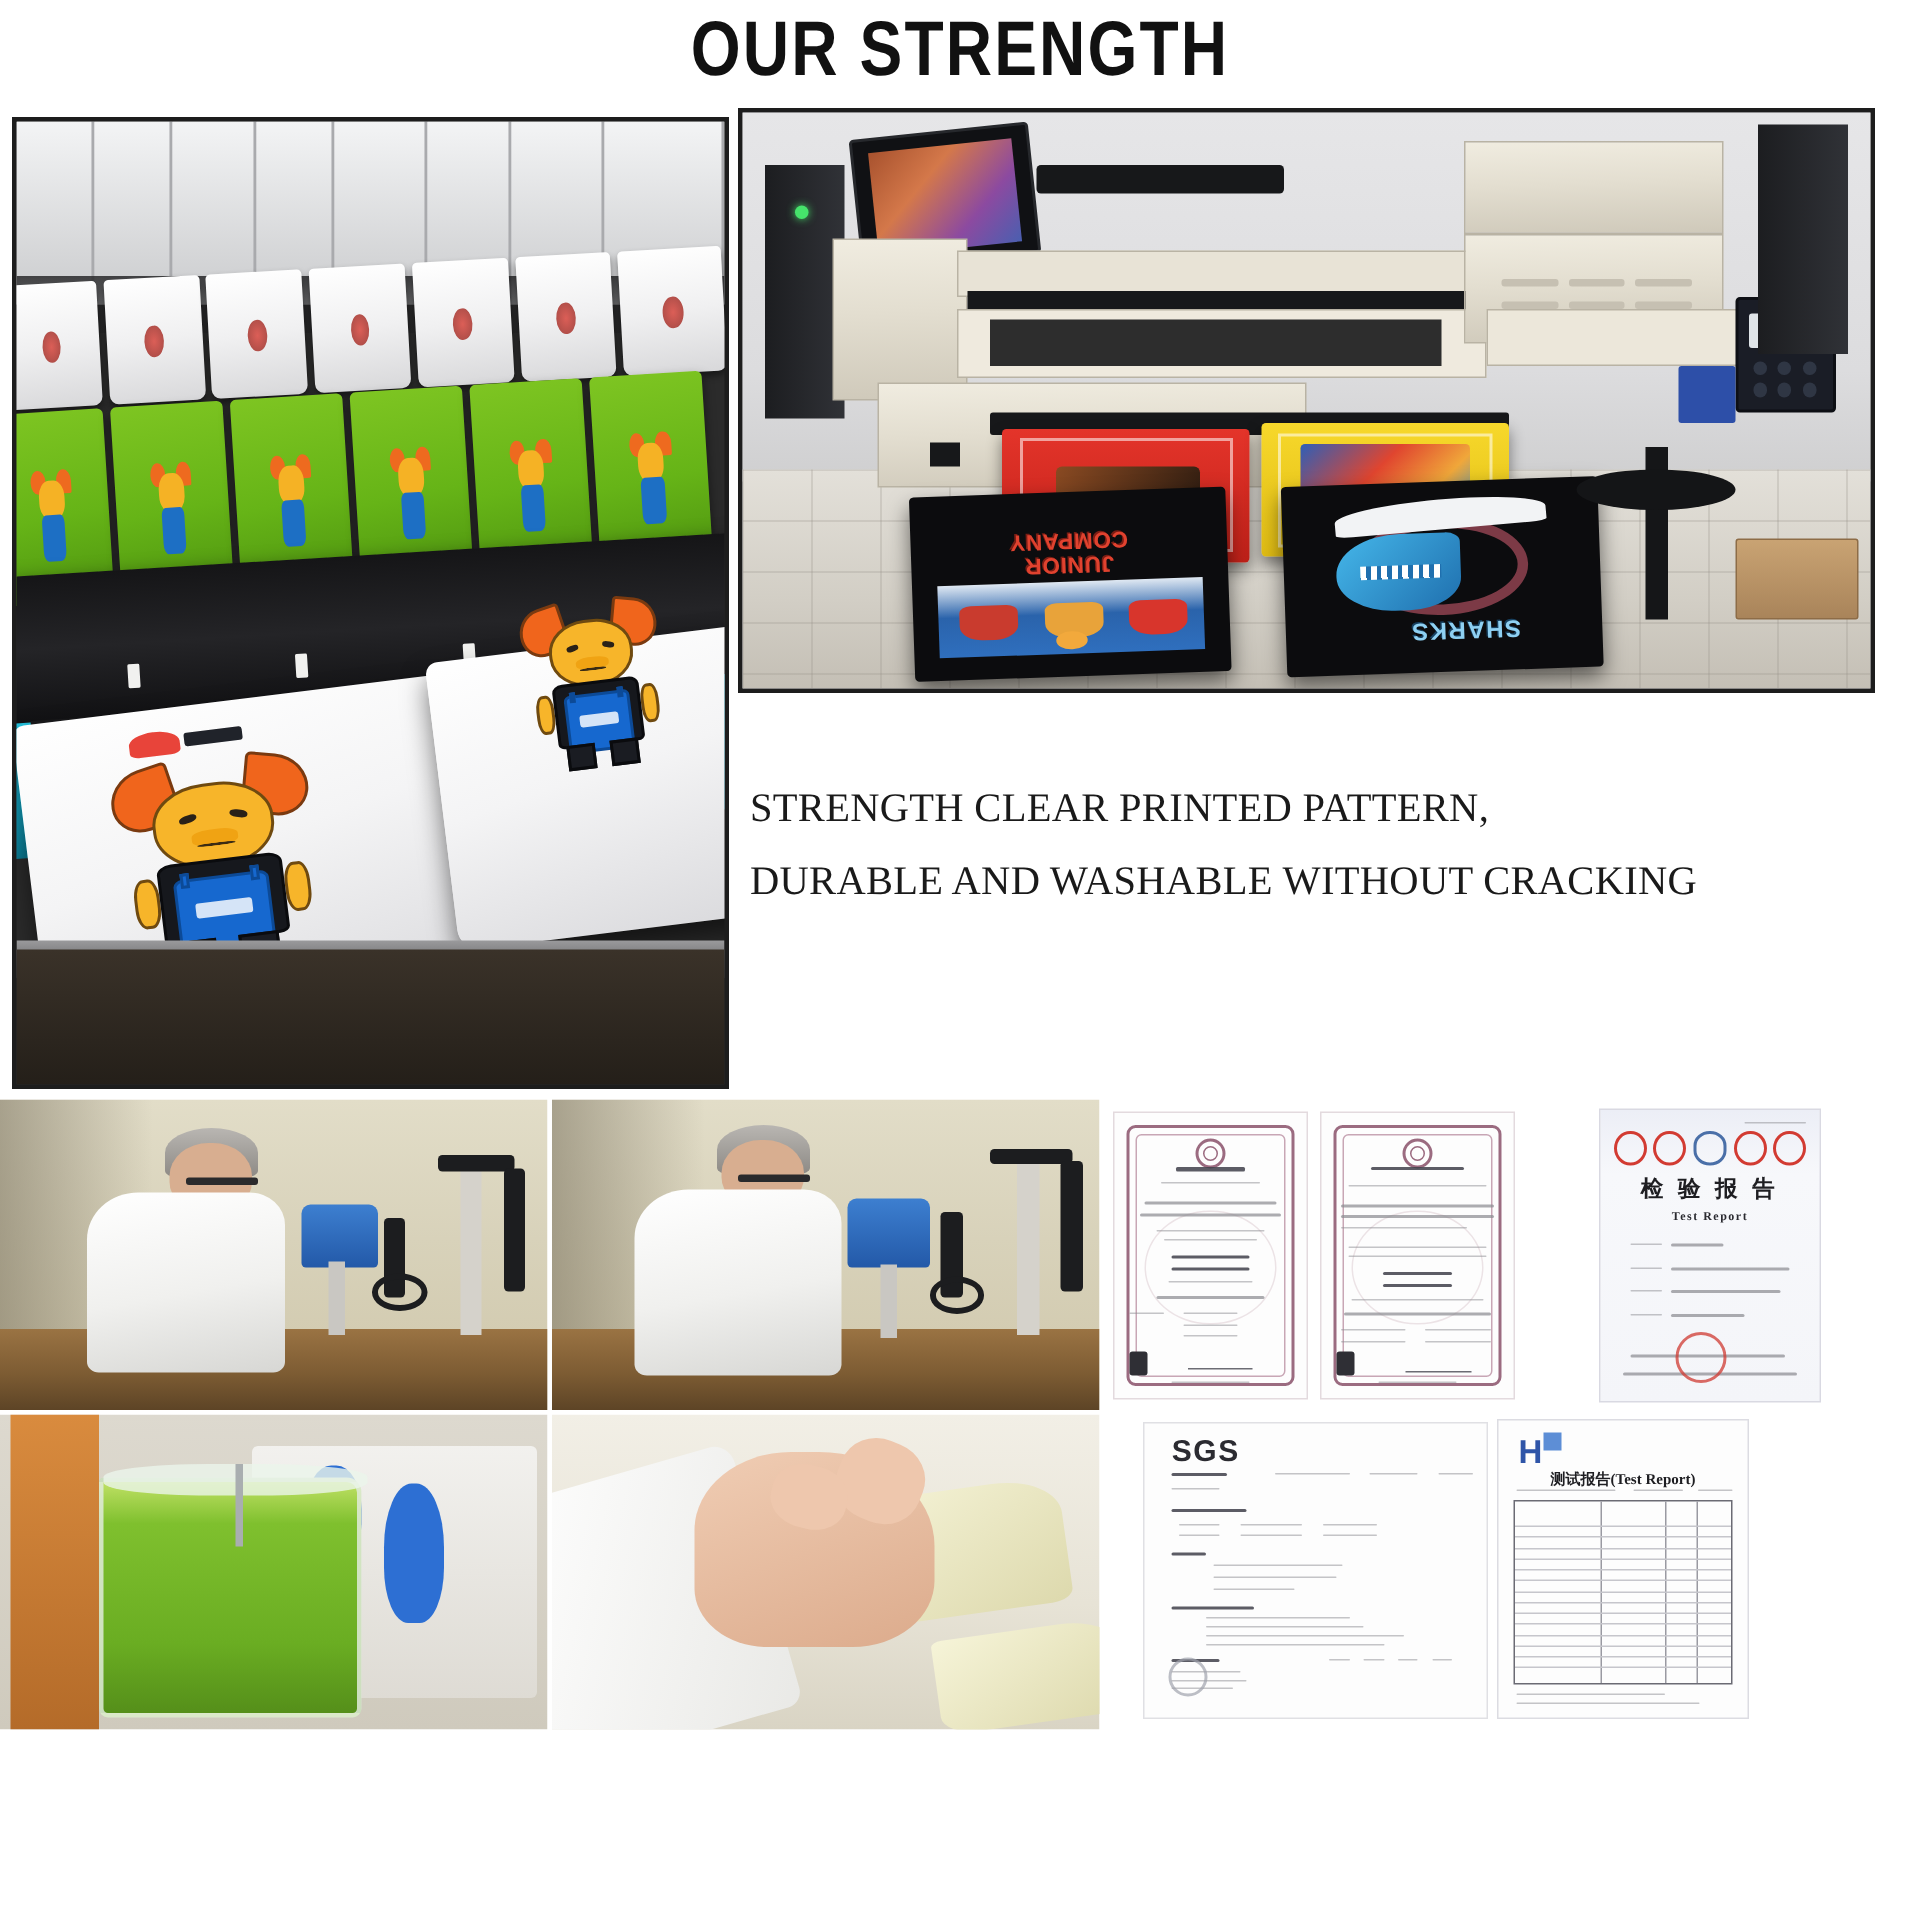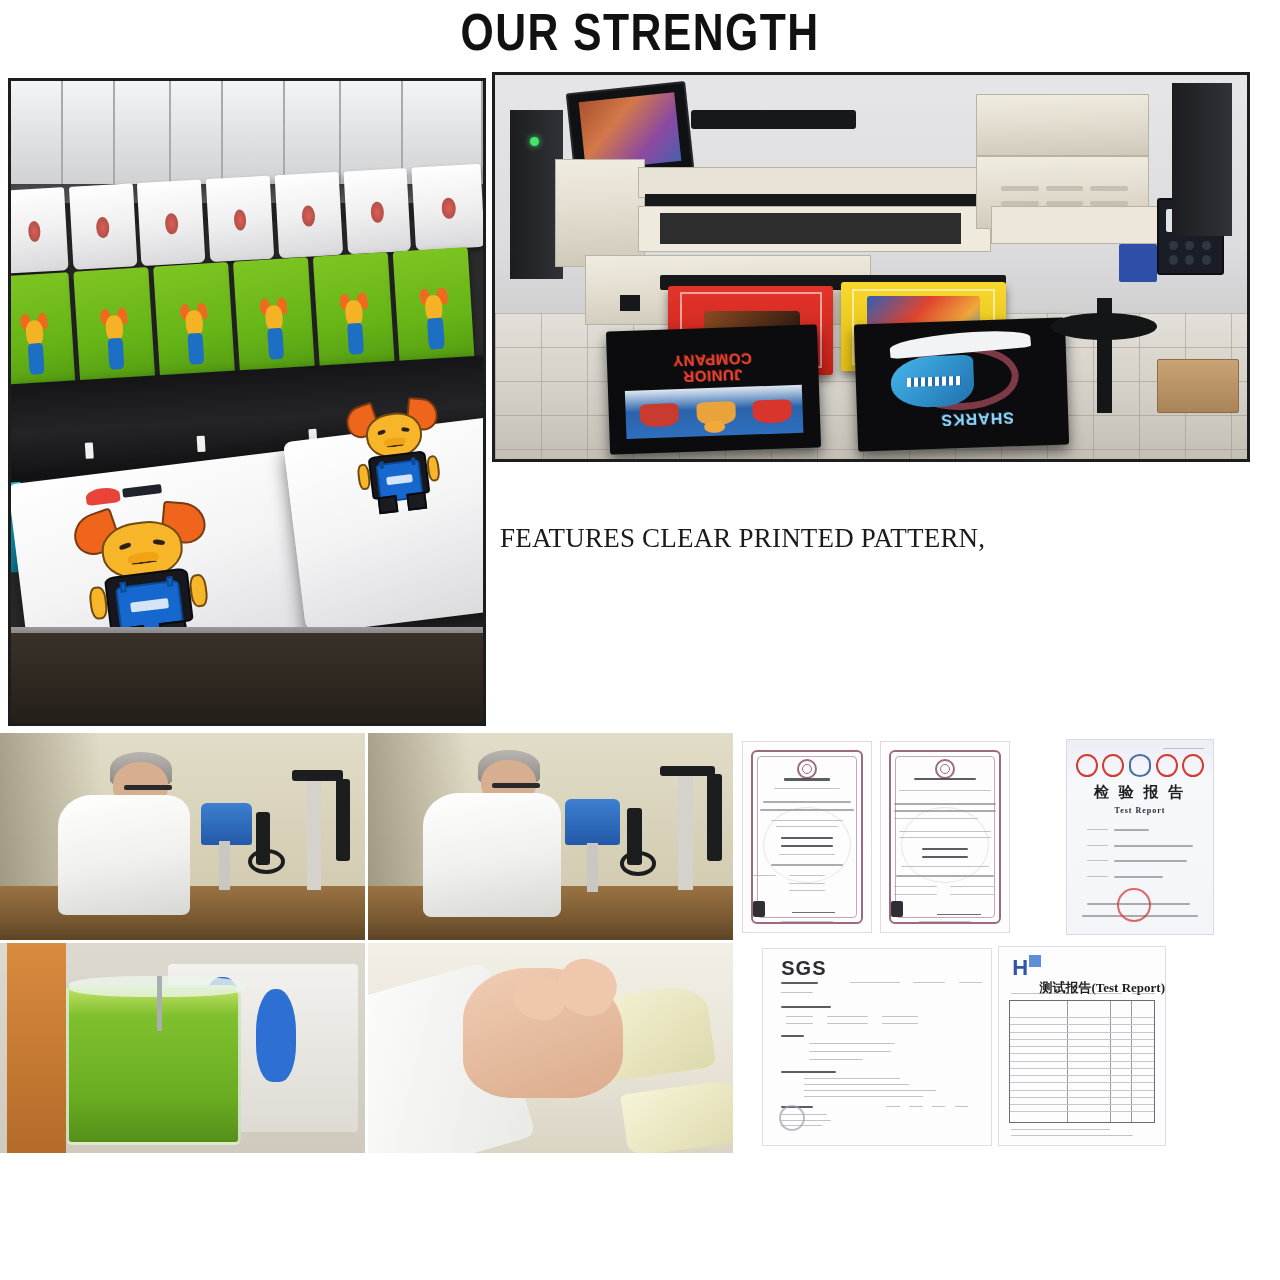--- a/index.html
+++ b/index.html
@@ -319,23 +319,23 @@
              font-size:20px; color:#2b2b31; letter-spacing:1px; }
   .sgs-seal{ position:absolute; left:7%; bottom:7%; width:26px; height:26px;
              border:2px solid #9fa3ad; border-radius:50%; opacity:.7; }
 
   .htest{ border:1px solid #dcdce2; }
   .h-logo{ position:absolute; left:8%; top:4%;
            font-family:"Liberation Sans", sans-serif; font-weight:bold;
            font-size:22px; color:#2f55a8; }
   .h-logo .sq{ display:inline-block; width:12px; height:12px;
                background:#5d8ed6; margin-left:1px; vertical-align:top; }
-  .h-title{ position:absolute; left:0; top:16%; width:100%; text-align:right;
+  .h-title{ position:absolute; left:0; top:16%; width:100%; text-align:center;
             font-family:"Liberation Serif", serif; font-weight:bold;
-            font-size:13px; color:#1e1e22; }
+            font-size:10px; color:#1e1e22; }
   .h-table{ position:absolute; left:6%; top:27%; width:88%; height:62%;
             border:1px solid #6b6b74; }
   .h-col{ position:absolute; top:0; height:100%; border-right:1px solid #9a9aa2; }
   .h-row{ position:absolute; left:0; width:100%; border-bottom:1px solid #c6c6cc; }
 
   
   #pigment-block{ position:absolute; left:0; top:1152px; width:1280px; text-align:center; }
   .pg-heading{ font-family:"Liberation Serif", serif; font-size:35px; color:#141414; }
   .pg-line{ font-family:"Liberation Serif", serif; font-size:27px; color:#161616;
             margin-top:7px; letter-spacing:.2px; }
@@ -571,21 +571,22 @@
     </div>
 
     <div class="pr-tower" style="left:90%;top:2%;width:8%;height:40%"></div>
     <div class="pr-leg" style="left:80%;top:58%;width:2%;height:30%"></div>
     <div class="pr-foot" style="left:74%;top:62%;width:14%;height:7%"></div>
     <div class="box-cardboard" style="left:88%;top:74%;width:11%;height:14%"></div>
     <div class="pr-dark" style="left:83%;top:44%;width:5%;height:10%;background:#2d4fa8;border-radius:2px"></div>
   </div>
 
   <div id="pattern-block">
-    <div class="sect-line">FEATURES CLEAR PRINTED PATTERN,</div>
+    <div class="sect-line">STRENGTH CLEAR PRINTED PATTERN,</div>
+    <div class="sect-line">DURABLE AND WASHABLE WITHOUT CRACKING</div>
   </div>
 
   <div class="panel" id="band-lab">
 
     <div class="lab-photo" style="left:0px;top:0px;width:365px;height:207px">
       <div class="lab-bg"></div>
       <div class="lab-wall-shadow"></div>
       <div class="lab-bench"></div>
       <div class="hair-sci" style="left:30%;top:9%;width:17%;height:16%"></div>
       <div class="head-sci" style="left:31%;top:14%;width:15%;height:22%"></div>

